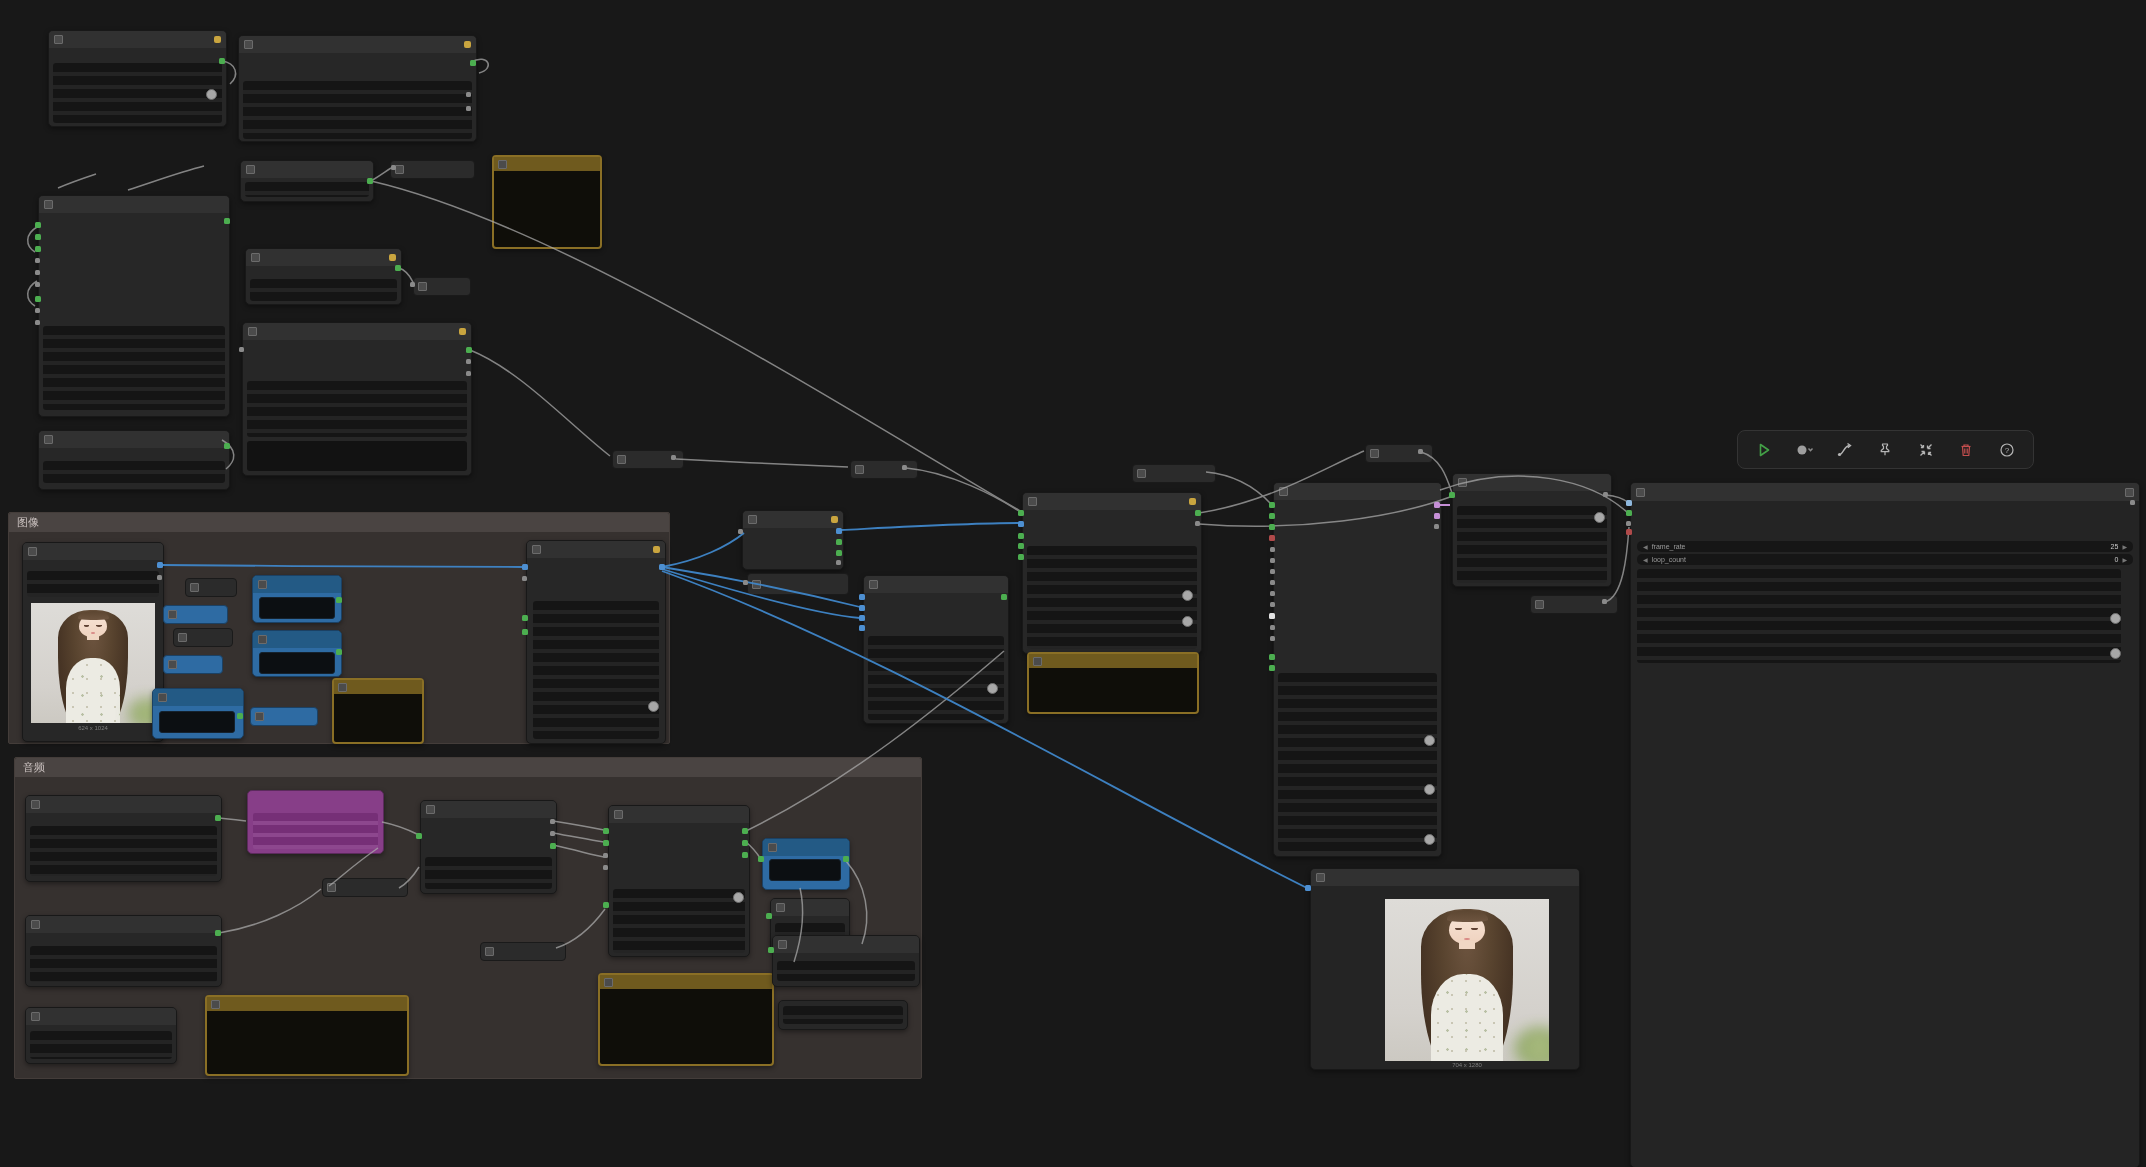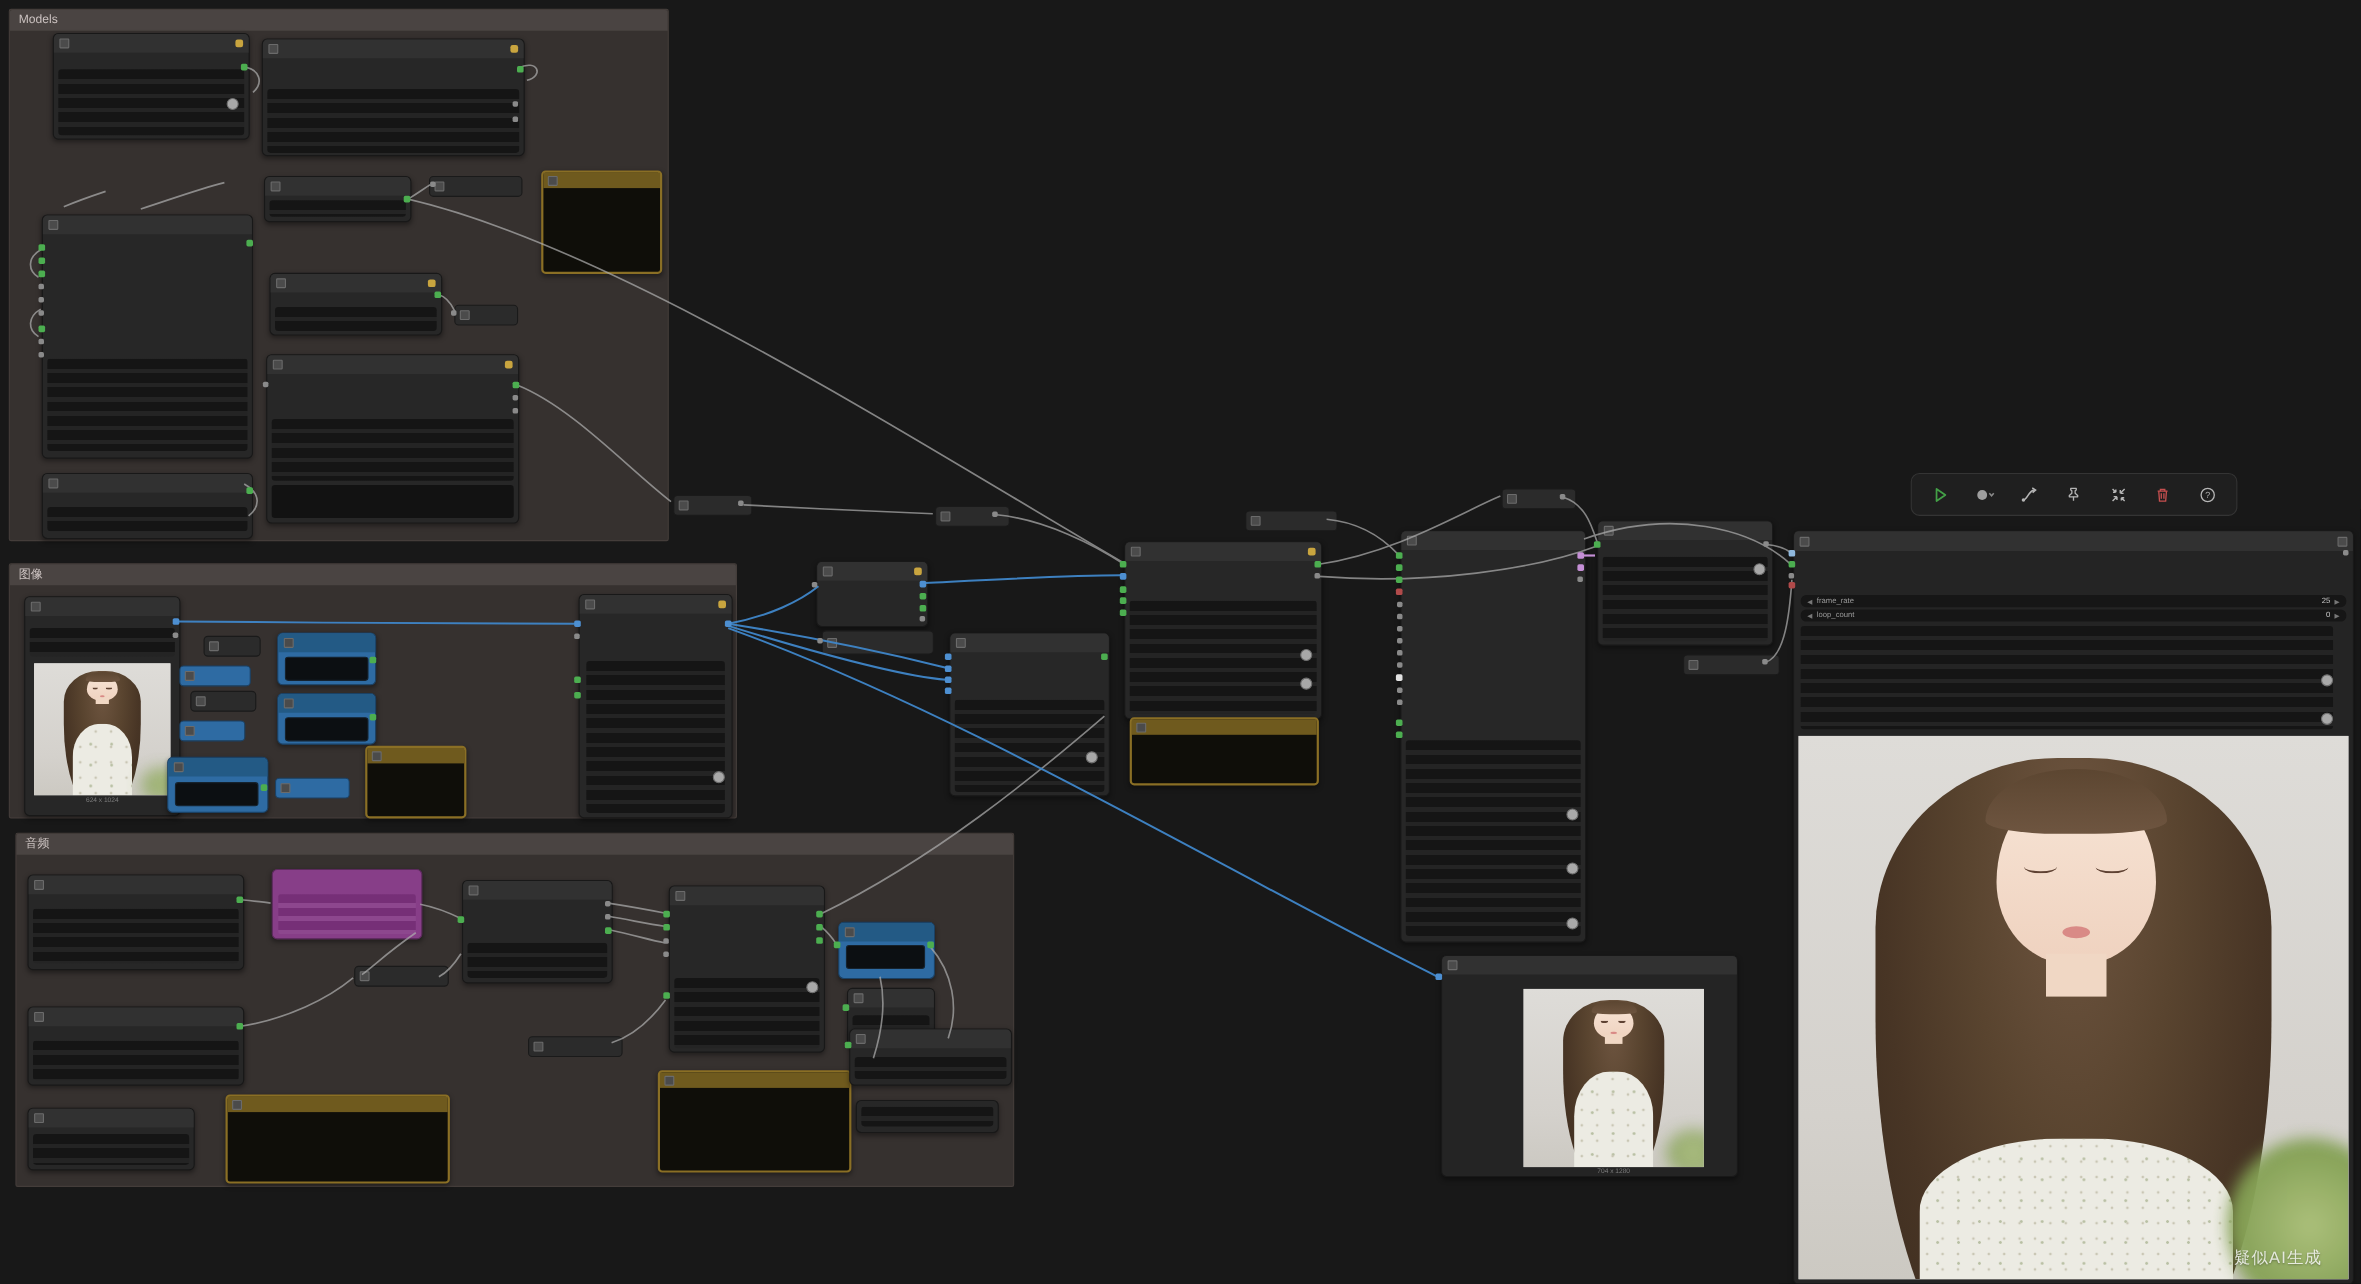--- a/index.html
+++ b/index.html
@@ -101,23 +101,20 @@
   .caption{position:absolute;font-size:6px;color:#7d7d7d;text-align:center;}
   #watermark{position:absolute;right:24px;bottom:10px;font-size:15px;
              color:rgba(255,255,255,.8);text-shadow:0 1px 2px rgba(0,0,0,.35);
              letter-spacing:1px;}
 </style>
 </head>
 <body>
 
 <div id="stage">
 
-  <div class="grp" style="left:8px;top:8px;width:598px;height:482px;">
-    <div class="grp-title"><span>Models</span></div>
-  </div>
   <div class="grp" style="left:8px;top:512px;width:660px;height:230px;">
     <div class="grp-title"><span>图像</span></div>
   </div>
   <div class="grp" style="left:14px;top:757px;width:906px;height:320px;">
     <div class="grp-title"><span>音频</span></div>
   </div>
 
   <div class="node" style="left:48px;top:30px;width:177px;height:95px;">
     <div class="nh">
         <span class="nicon"></span>
@@ -400,34 +397,20 @@
       <span class="val">25</span>
       <span class="arr">▶</span>
     </div>
     <div class="wrow" style="left:6px;top:71px;width:484px;">
       <span class="arr">◀</span>
       <span class="lab">loop_count</span>
       <span class="val">0</span>
       <span class="arr">▶</span>
     </div>
     <div class="rows" style="left:6px;top:86px;width:484px;height:94px;"></div>
-    <div class="imgbox" style="left:4px;top:186px;width:500px;height:494px;">
-      <div class="portrait closeup">
-        <div class="p-hair"></div>
-          <div class="p-face"></div>
-          <div class="p-bangs"></div>
-        <div class="p-eye eye-l"></div>
-          <div class="p-eye eye-r"></div>
-          <div class="p-mouth"></div>
-        <div class="p-neck"></div>
-          <div class="p-dress"></div>
-          <div class="p-green"></div>
-      </div>
-      <div id="watermark">疑似AI生成</div>
-    </div>
   </div>
 
   <svg id="wires" width="2146" height="1167">
     <g stroke="#adadad" stroke-width="1.5" fill="none" opacity="0.72">
       <path d="M222,61 C236,63 240,75 230,84"></path>
       <path d="M471,62 C489,53 495,69 479,73"></path>
       <path d="M371,181 C381,175 386,171 391,168"></path>
       <path d="M58,188 C72,182 84,178 96,174"></path>
       <path d="M128,190 C156,181 180,172 204,166"></path>
       <path d="M37,227 C25,234 25,246 35,252"></path>

